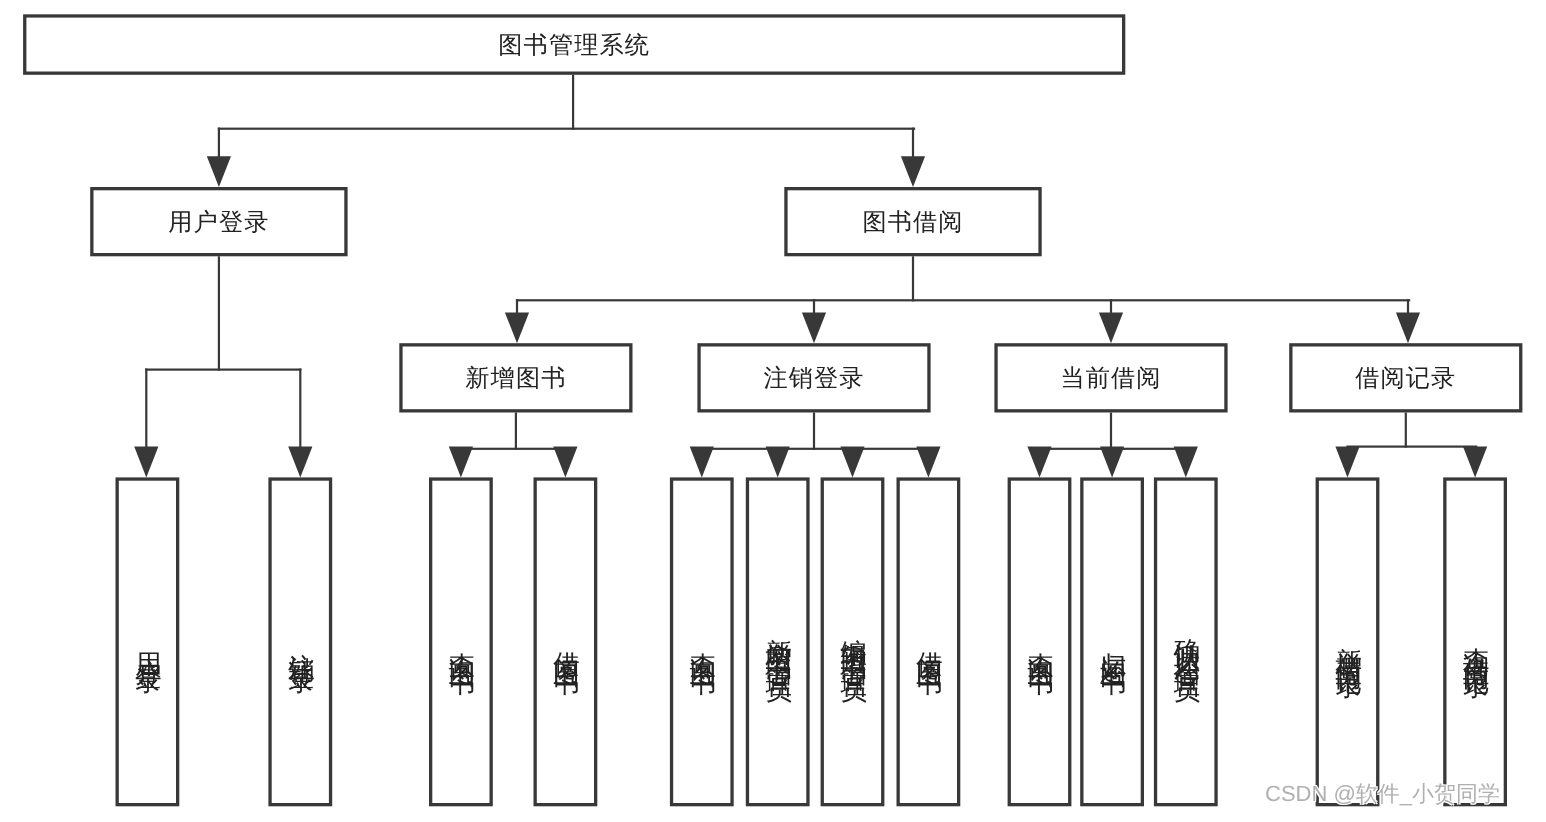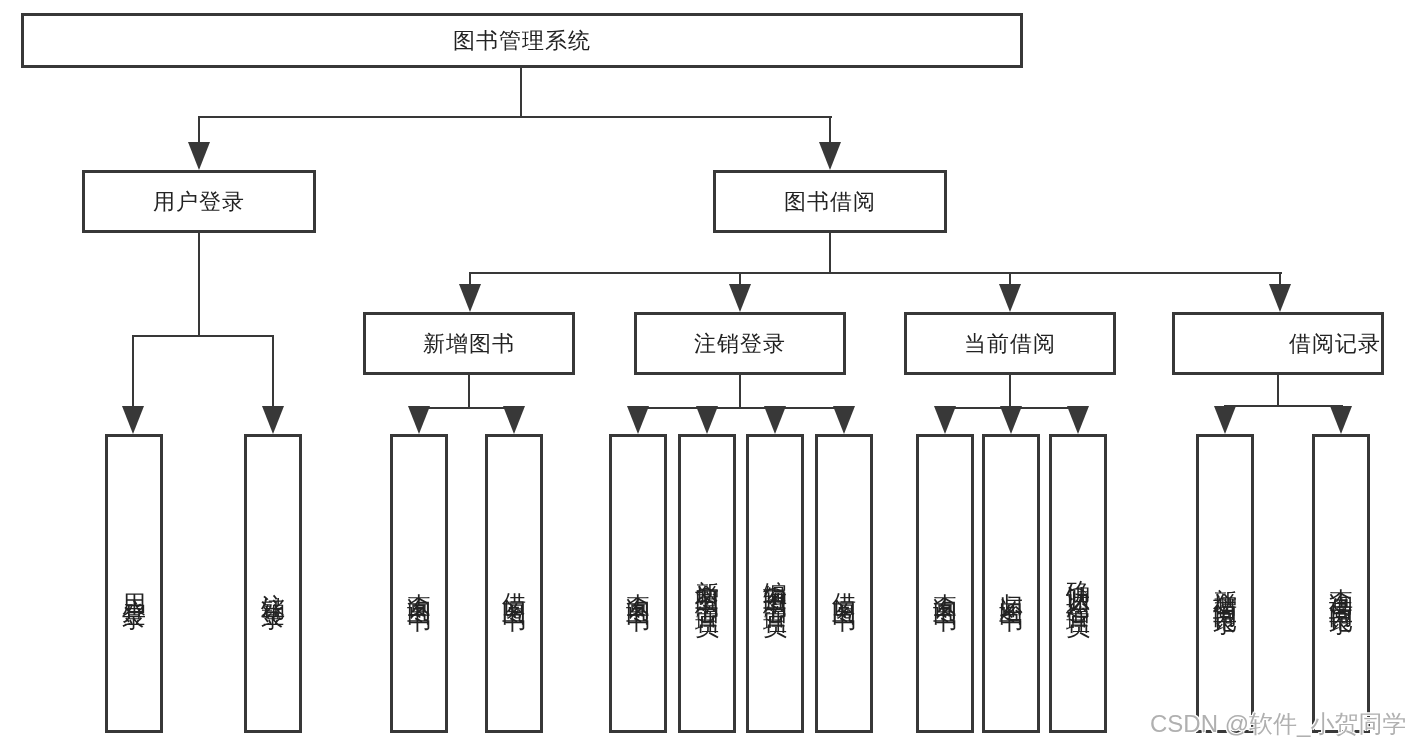--- a/index.html
+++ b/index.html
@@ -24,21 +24,21 @@
   }
   .vl{position:absolute;width:2px;background:var(--line);}
   .hl{position:absolute;height:2px;background:var(--line);}
   .arrowhead{
     position:absolute;width:0;height:0;
     border-left:11px solid transparent;border-right:11px solid transparent;
     border-top:28px solid var(--line);
   }
   .watermark{
     position:absolute;left:1150px;top:708px;z-index:5;
-    font-size:24px;color:#b0b0b0;white-space:nowrap;
+    font-size:20px;color:#b0b0b0;white-space:nowrap;
     text-shadow:1px 1px 0 #ffffff,-1px -1px 0 #ffffff,1px -1px 0 #ffffff,-1px 1px 0 #ffffff;
   }
 </style>
 </head>
 <body>
 
 <div id="stage">
 
   <div class="box hbox" style="left:21px;top:13px;width:1002px;height:55px;">
     <span>图书管理系统</span>
@@ -53,21 +53,21 @@
 
   <div class="box hbox" style="left:363px;top:312px;width:212px;height:63px;">
     <span>新增图书</span>
   </div>
   <div class="box hbox" style="left:634px;top:312px;width:212px;height:63px;">
     <span>注销登录</span>
   </div>
   <div class="box hbox" style="left:904px;top:312px;width:212px;height:63px;">
     <span>当前借阅</span>
   </div>
-  <div class="box hbox" style="left:1172px;top:312px;width:212px;height:63px;justify-content:flex-end;">
+  <div class="box hbox" style="left:1172px;top:312px;width:212px;height:63px;">
     <span>借阅记录</span>
   </div>
 
   <div class="box vbox" style="left:105px;top:434px;width:58px;height:299px;">
     <span>用户登录</span>
   </div>
   <div class="box vbox" style="left:244px;top:434px;width:58px;height:299px;">
     <span>注销登录</span>
   </div>
 

